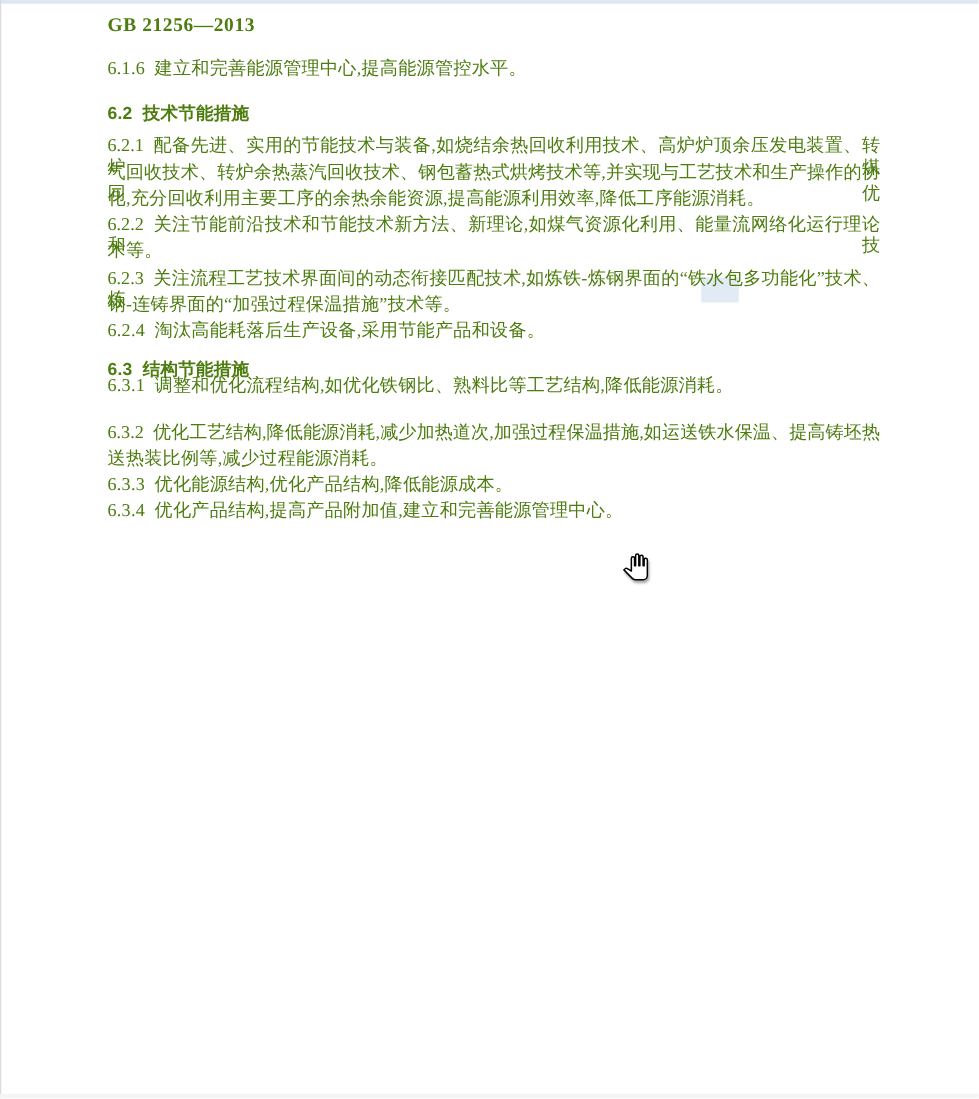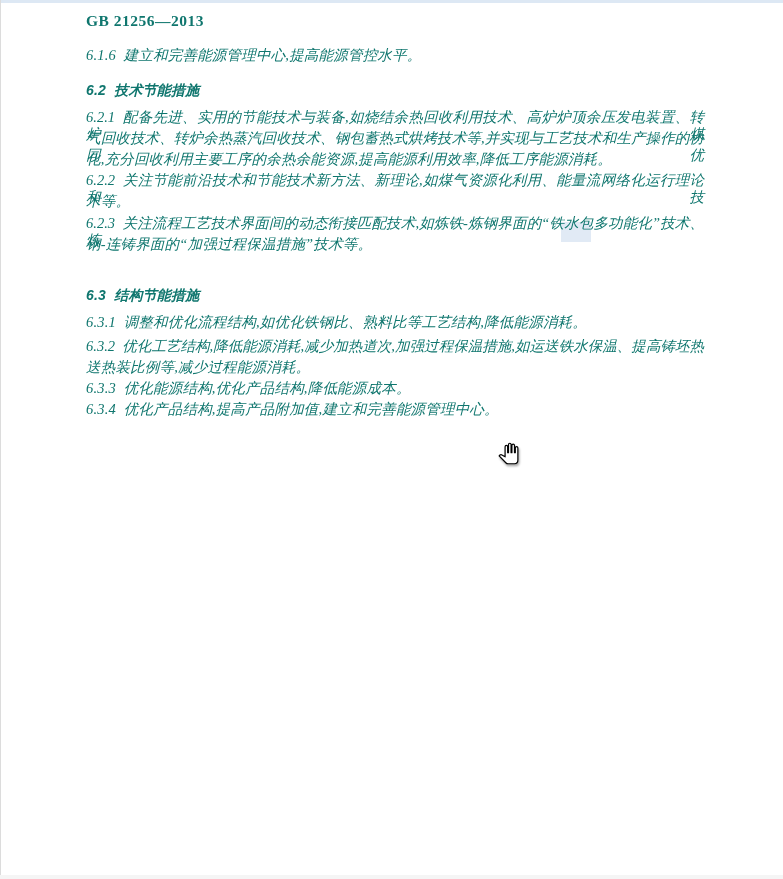--- a/index.html
+++ b/index.html
@@ -2,38 +2,37 @@
 <html><head>
 <meta charset="utf-8">
 <style>
   html,body{margin:0;padding:0;background:#ffffff;}
   .page{
     position:relative;
     width:783px;height:879px;
     background:#ffffff;
     overflow:hidden;
     font-family:"Liberation Serif","DejaVu Serif",serif;
-    color:#0f766e;
+    color:#4d7c0f;
     cursor:default;
   }
   .top-strip{position:absolute;left:0;top:0;width:783px;height:3px;background:#dde8f4;}
   .left-edge{position:absolute;left:0;top:0;width:1px;height:879px;background:#dcdcdc;}
   .bottom-strip{position:absolute;left:0;bottom:0;width:783px;height:4px;background:#f5f5f5;}
   .watermark-blob{position:absolute;left:561px;top:222px;width:30px;height:20px;background:#d9e5f3;opacity:.8;z-index:0;}
   .hdr{
     position:absolute;left:86px;top:12px;z-index:1;
     font-weight:bold;font-size:15.5px;letter-spacing:.5px;
     font-family:"Liberation Serif","DejaVu Serif",serif;
   }
   .ln{
     position:absolute;left:86px;z-index:1;
     font-size:14.5px;line-height:17px;
     white-space:pre-wrap;
     letter-spacing:.2px;
-    font-style:italic;
   }
   .b{
     font-weight:bold;
     font-family:"Liberation Sans","DejaVu Sans",sans-serif;
     font-size:14px;
   }
   .full{
     width:618px;
     text-align:justify;
     text-align-last:justify;
@@ -60,22 +59,23 @@
 
   <div class="ln" style="top:47px">6.1.6  建立和完善能源管理中心,提高能源管控水平。</div>
   <div class="ln b" style="top:82px">6.2  技术节能措施</div>
   <div class="ln full" style="top:109px">6.2.1  配备先进、实用的节能技术与装备,如烧结余热回收利用技术、高炉炉顶余压发电装置、转炉煤</div>
   <div class="ln" style="top:151px">化,充分回收利用主要工序的余热余能资源,提高能源利用效率,降低工序能源消耗。</div>
   <div class="ln full" style="top:130px">气回收技术、转炉余热蒸汽回收技术、钢包蓄热式烘烤技术等,并实现与工艺技术和生产操作的协同优</div>
   <div class="ln full" style="top:172px">6.2.2  关注节能前沿技术和节能技术新方法、新理论,如煤气资源化利用、能量流网络化运行理论和技</div>
   <div class="ln" style="top:193px">术等。</div>
   <div class="ln full" style="top:215px">6.2.3  关注流程工艺技术界面间的动态衔接匹配技术,如炼铁-炼钢界面的“铁水包多功能化”技术、炼</div>
   <div class="ln" style="top:236px">钢-连铸界面的“加强过程保温措施”技术等。</div>
+  <div class="ln" style="top:257px">6.2.4  淘汰高能耗落后生产设备,采用节能产品和设备。</div>
   <div class="ln b" style="top:287px">6.3  结构节能措施</div>
-  <div class="ln" style="top:314px">6.3.1  调整和优化流程结构,如优化铁钢比、熟料比等工艺结构,降低能源消耗。</div>
+  <div class="ln" style="top:301px">6.3.1  调整和优化流程结构,如优化铁钢比、熟料比等工艺结构,降低能源消耗。</div>
   <div class="ln full" style="top:338px">6.3.2  优化工艺结构,降低能源消耗,减少加热道次,加强过程保温措施,如运送铁水保温、提高铸坯热</div>
   <div class="ln" style="top:359px">送热装比例等,减少过程能源消耗。</div>
   <div class="ln" style="top:380px">6.3.3  优化能源结构,优化产品结构,降低能源成本。</div>
   <div class="ln" style="top:401px">6.3.4  优化产品结构,提高产品附加值,建立和完善能源管理中心。</div>
 
   <div class="cursor">
     <svg viewBox="-1.5 -1.5 27 27" width="23" height="23" xmlns="http://www.w3.org/2000/svg">
       <path d="M23,5.5V20c0,2.2-1.8,4-4,4h-7.3c-1.08,0-2.1-0.43-2.85-1.19L1,14.83
                c0,0,1.26-1.23,1.3-1.25c0.22-0.19,0.49-0.29,0.79-0.29c0.22,0,0.42,0.06,0.6,0.16
                C3.73,13.46,8,15.91,8,15.91V4c0-0.83,0.67-1.5,1.5-1.5S11,3.17,11,4v7h1V1.5

